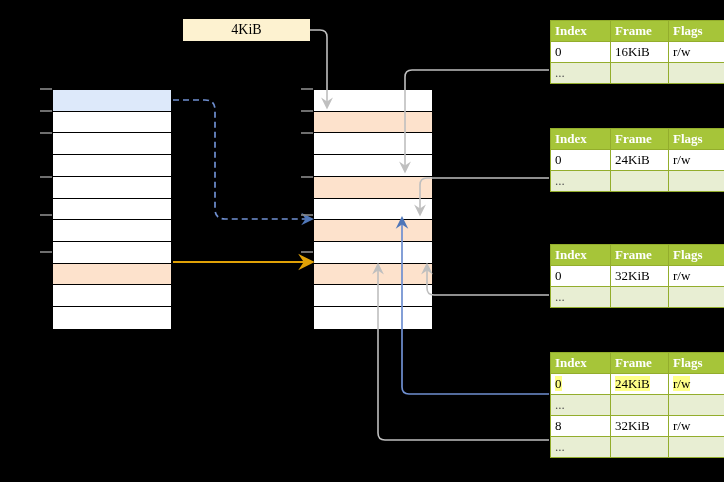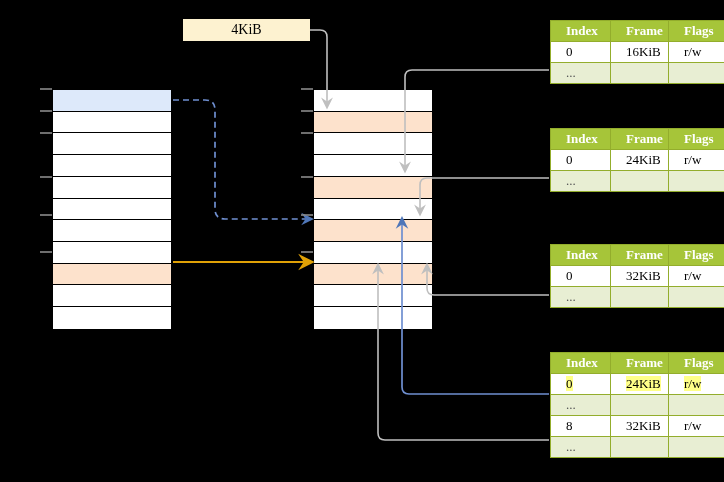--- a/index.html
+++ b/index.html
@@ -15,21 +15,21 @@
   .cell.orange{background:#fde2cc;}
 
   
   .chip{position:absolute;background:#fdf2d0;border:none;color:#000;
         font-size:14px;line-height:20px;text-align:center;}
 
   
   .ptable{position:absolute;border-collapse:collapse;table-layout:fixed;
           background:#fff;}
   .ptable td,.ptable th{border:1px solid #93ad2c;box-sizing:border-box;
-          font-size:13px;padding:1px 15px;height:21px;color:#000;
+          font-size:13px;padding:1px 4px;height:21px;color:#000;
           font-family:"Liberation Serif",serif;font-weight:normal;text-align:left;
           overflow:hidden;white-space:nowrap;}
   .ptable th{background:#a6c539;color:#ffffff;font-weight:bold;font-size:13px;}
   .ptable td.alt{background:#e8eed3;color:#555;}
   .ptable td .hl{background:#ffff88;}
   .cw1{width:60px;} .cw2{width:58px;margin-top:9px;} .cw3{width:56px;margin-left:20px;}
 
   svg{position:absolute;left:0;top:0;width:724px;height:482px;overflow:visible;}
 </style>
 </head>

